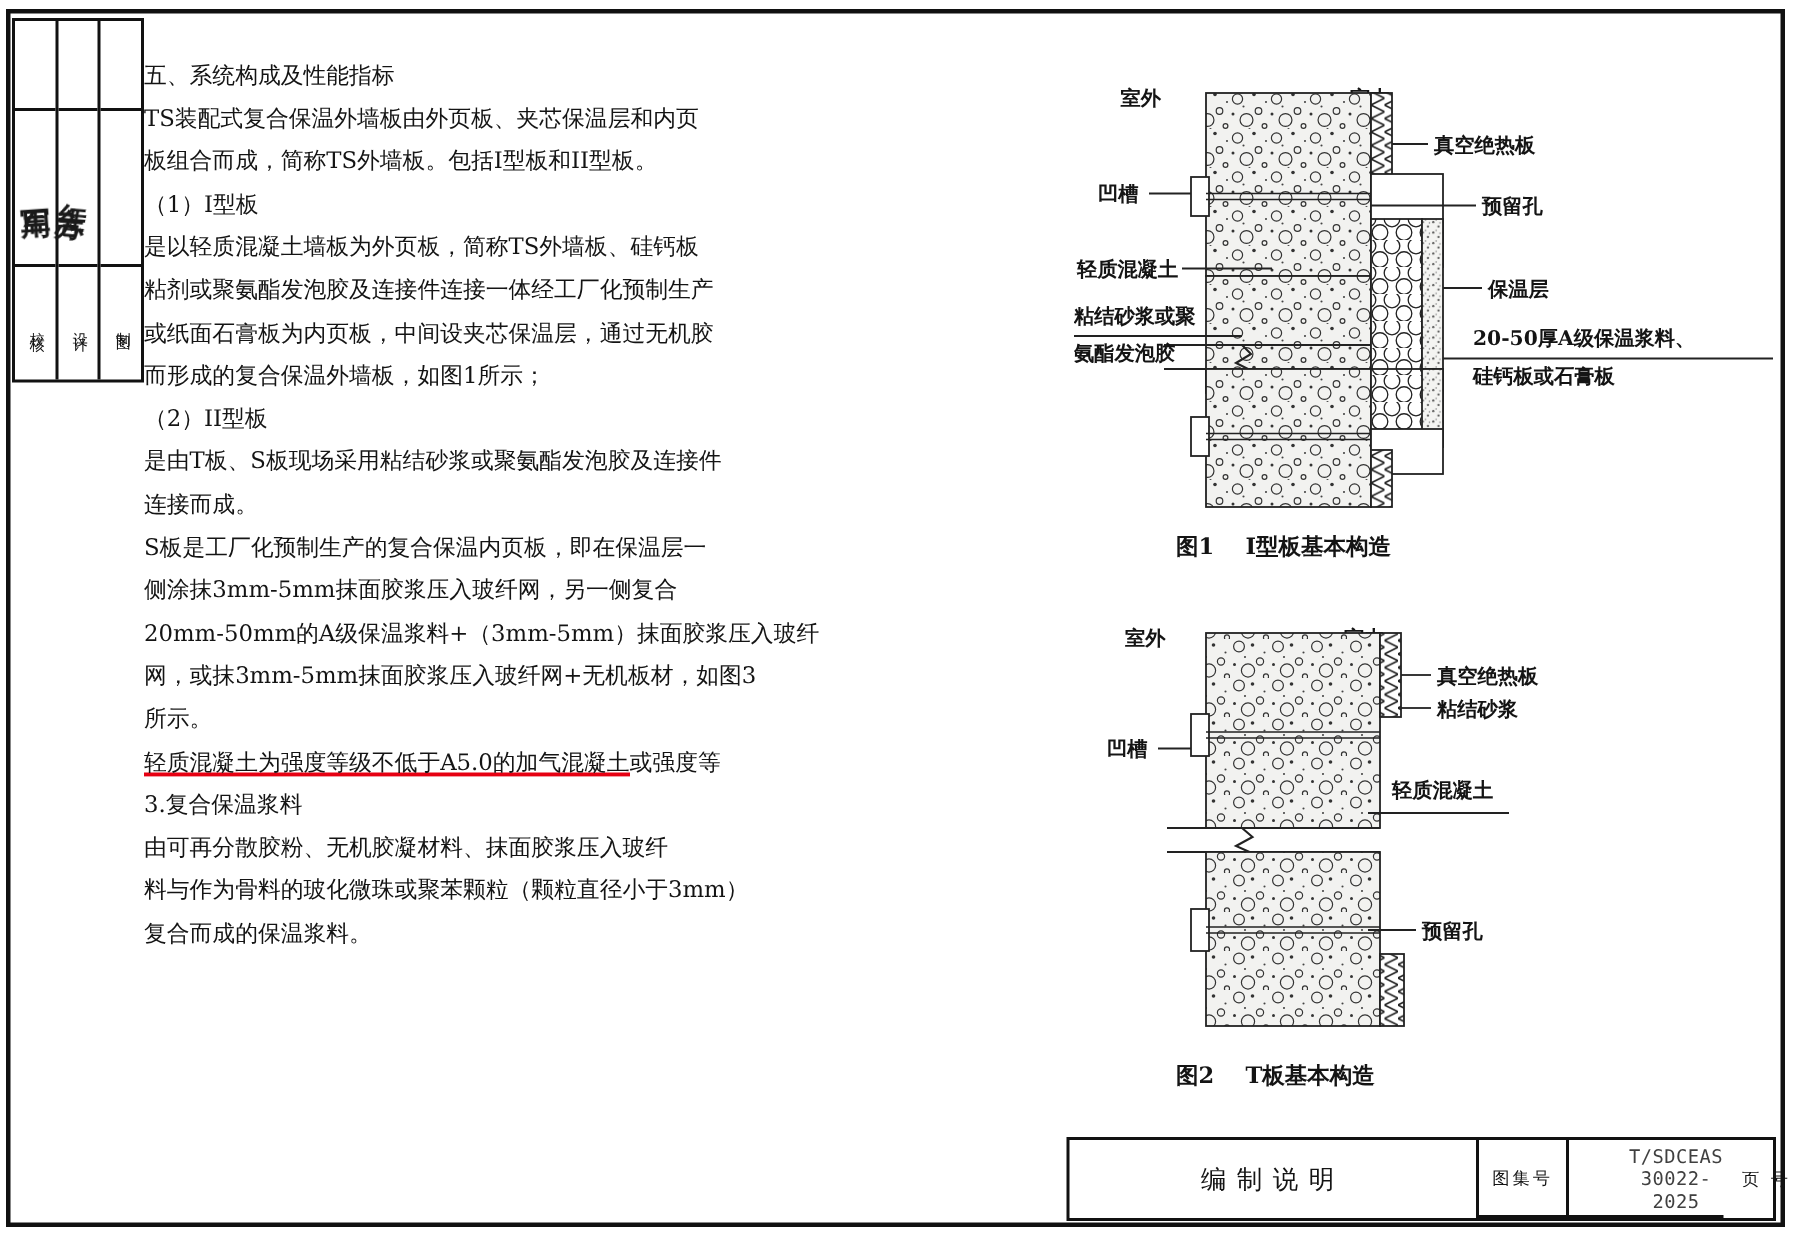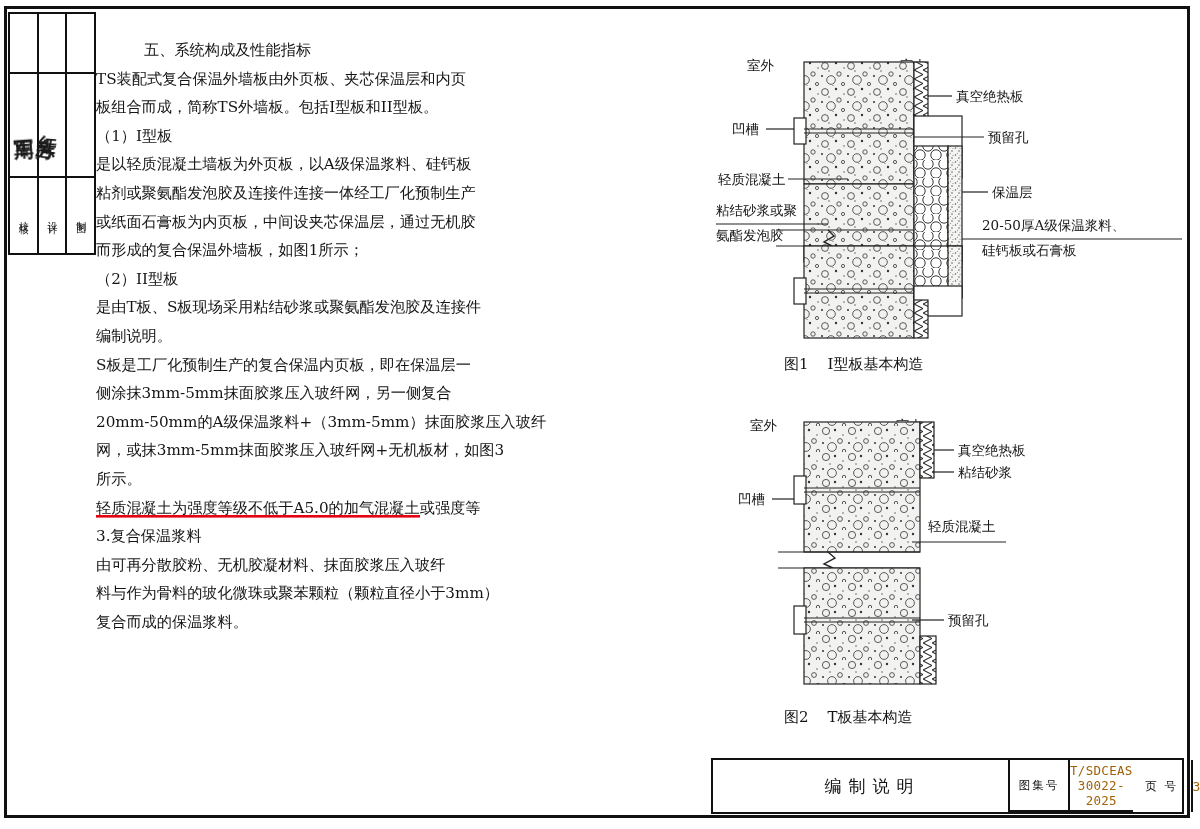--- a/index.html
+++ b/index.html
@@ -45,64 +45,64 @@
   }
   .handsign.b{transform:translate(-50%,-50%) rotate(5deg) skewX(-6deg);font-size:19px;}
 
   
   .body-col{
     position:absolute;left:96px;top:36px;width:560px;
     font-family:"DejaVu Serif","Liberation Serif",serif;
     font-size:15.2px;line-height:28.6px;color:#141414;
   }
   .body-col p{margin:0;white-space:pre-wrap;}
-  .ind0{margin-left:0;padding-left:48px;}
+  .ind0{margin-left:0;}
   .ind1{margin-left:17px;}
   .ind2{margin-left:34px;}
   .redu{
     background-image:linear-gradient(#e60012,#e60012);
     background-repeat:no-repeat;
     background-size:100% 2.6px;
     background-position:0 94%;
     padding-bottom:2px;
   }
 
   
-  .fig{position:absolute;}
+  .fig{position:absolute;font-weight:bold;}
   .fig svg{display:block;}
   .figcap{
     text-align:left;
     font-family:"DejaVu Serif","Liberation Serif",serif;
     font-size:15px;color:#141414;white-space:pre;
   }
 
   
   .titleblock{
     position:absolute;left:711px;top:758px;width:473px;height:56px;
     border:2px solid #111;box-sizing:border-box;display:flex;background:#fff;
   }
   .tb-main{
     flex:0 0 273px;border-right:2px solid #111;box-sizing:border-box;
     display:flex;align-items:center;justify-content:center;
     font-family:"DejaVu Serif","Liberation Serif",serif;
-    font-size:17px;letter-spacing:7px;color:#141414;margin-left:24px;
+    font-size:17px;letter-spacing:7px;color:#141414;
   }
   .tb-right{flex:1;display:flex;text-align:center;}
   .tb-row{flex:1;display:flex;box-sizing:border-box;}
   .tb-row:first-child{border-bottom:2px solid #111;}
   .tb-key{
     flex:0 0 60px;border-right:2px solid #111;box-sizing:border-box;
     display:flex;align-items:center;justify-content:center;
     font-family:"DejaVu Serif","Liberation Serif",serif;
     font-size:11.5px;letter-spacing:2px;color:#141414;
   }
   .tb-val{
     flex:1;display:flex;align-items:center;justify-content:center;
     font-family:"DejaVu Sans Mono","Liberation Mono",monospace;
-    font-size:12.5px;color:#a16207;letter-spacing:.3px;
+    font-size:12.5px;color:#404040;letter-spacing:.3px;padding-left:40px;
   }
   .tb-val.page{font-size:13px;}
 
   .lbl{font-family:"DejaVu Serif","Liberation Serif",serif;font-size:13.5px;fill:#141414;}
 </style>
 </head>
 <body>
 
 <div class="page-frame"></div>
 
@@ -132,27 +132,27 @@
       <span class="vlabel">制图</span>
     </div>
   </div>
 </div>
 
 <div class="body-col" id="body-col">
     <p class="ind0">五、系统构成及性能指标</p>
     <p class="ind2">TS装配式复合保温外墙板由外页板、夹芯保温层和内页</p>
     <p class="ind1">板组合而成，简称TS外墙板。包括I型板和II型板。</p>
     <p class="ind1">（1）I型板</p>
-    <p class="ind2">是以轻质混凝土墙板为外页板，以A级保温浆料、硅钙板</p>
+    <p class="ind2">是以轻质混凝土墙板为外页板，简称TS外墙板、硅钙板</p>
     <p class="ind1">粘剂或聚氨酯发泡胶及连接件连接一体经工厂化预制生产</p>
     <p class="ind1">或纸面石膏板为内页板，中间设夹芯保温层，通过无机胶</p>
     <p class="ind1">而形成的复合保温外墙板，如图1所示；</p>
     <p class="ind1">（2）II型板</p>
     <p class="ind2">是由T板、S板现场采用粘结砂浆或聚氨酯发泡胶及连接件</p>
-    <p class="ind1">编制说明。</p>
+    <p class="ind1">连接而成。</p>
     <p class="ind1">S板是工厂化预制生产的复合保温内页板，即在保温层一</p>
     <p class="ind1">侧涂抹3mm-5mm抹面胶浆压入玻纤网，另一侧复合</p>
     <p class="ind1">20mm-50mm的A级保温浆料+（3mm-5mm）抹面胶浆压入玻纤</p>
     <p class="ind1">网，或抹3mm-5mm抹面胶浆压入玻纤网+无机板材，如图3</p>
     <p class="ind1">所示。</p>
     <p class="ind2"><span class="redu">轻质混凝土为强度等级不低于A5.0的加气混凝土</span><span>或强度等</span></p>
     <p class="ind1">3.复合保温浆料</p>
     <p class="ind2">由可再分散胶粉、无机胶凝材料、抹面胶浆压入玻纤</p>
     <p class="ind1">料与作为骨料的玻化微珠或聚苯颗粒（颗粒直径小于3mm）</p>
     <p class="ind1">复合而成的保温浆料。</p>

